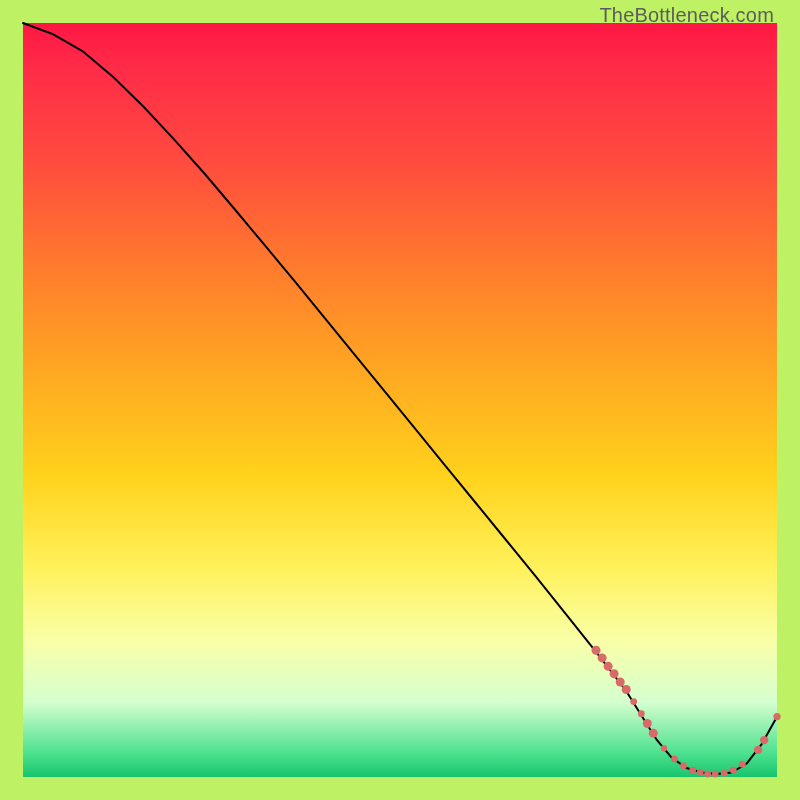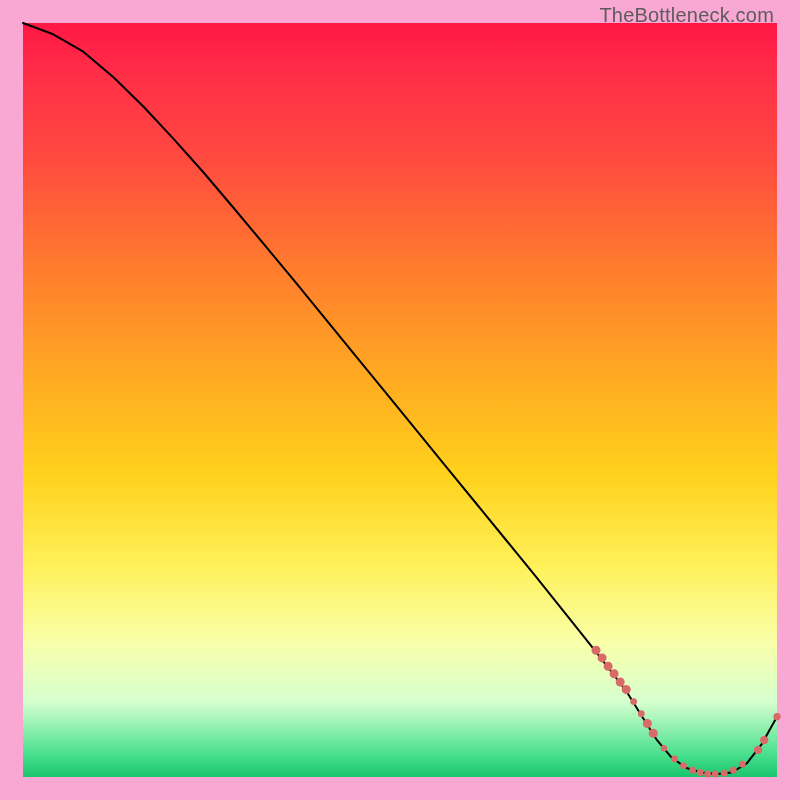--- a/index.html
+++ b/index.html
@@ -8,21 +8,21 @@
     width: 800px;
     height: 800px;
     background: #000;
     overflow: hidden;
     font-family: Arial, Helvetica, sans-serif;
   }
   .frame {
     position: relative;
     width: 800px;
     height: 800px;
-    background: #f9a8d4;
+    background: #bef264;
   }
   .plot-area {
     position: absolute;
     left: 23px;
     top: 23px;
     width: 754px;
     height: 754px;
     
     background: linear-gradient(
       to bottom,

